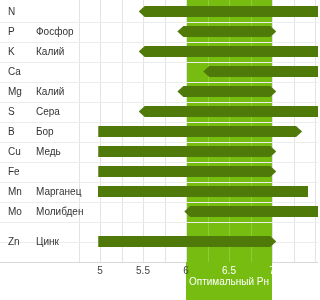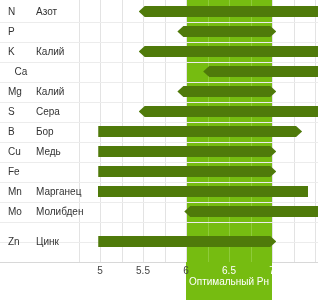--- a/index.html
+++ b/index.html
@@ -135,36 +135,36 @@
       <div class="vline" style="left: 164.5px;"></div>
       <div class="vline on-band" style="left: 207.5px;"></div>
       <div class="vline on-band" style="left: 250.5px;"></div>
       <div class="vline" style="left: 293.5px;"></div>
       <div class="vline" style="left: 315px;"></div>
     </div>
   <div id="rowlayer">
       <div class="hline" style="top: 22px;"></div>
       <div class="row" style="top: 2px;">
         <div class="sym">N</div>
-        <div class="nm">Азот</div>
         <div class="bar pt-left" style="left: 138.7px; width: 179.3px;"></div>
       </div>
       <div class="hline" style="top: 42px;"></div>
       <div class="row" style="top: 22px;">
         <div class="sym">P</div>
+        <div class="nm">Фосфор</div>
         <div class="bar pt-both" style="left: 177.4px; width: 98.9px;"></div>
       </div>
       <div class="hline" style="top: 62px;"></div>
       <div class="row" style="top: 42px;">
         <div class="sym">K</div>
         <div class="nm">Калий</div>
         <div class="bar pt-left" style="left: 138.7px; width: 179.3px;"></div>
       </div>
       <div class="hline" style="top: 82px;"></div>
-      <div class="row" style="top: 62px; text-align: center;">
+      <div class="row" style="top: 62px;">
         <div class="sym">Ca</div>
         <div class="bar pt-left" style="left: 203.2px; width: 114.8px;"></div>
       </div>
       <div class="hline" style="top: 102px;"></div>
       <div class="row" style="top: 82px;">
         <div class="sym">Mg</div>
         <div class="nm">Калий</div>
         <div class="bar pt-both" style="left: 177.4px; width: 98.9px;"></div>
       </div>
       <div class="hline" style="top: 122px;"></div>

